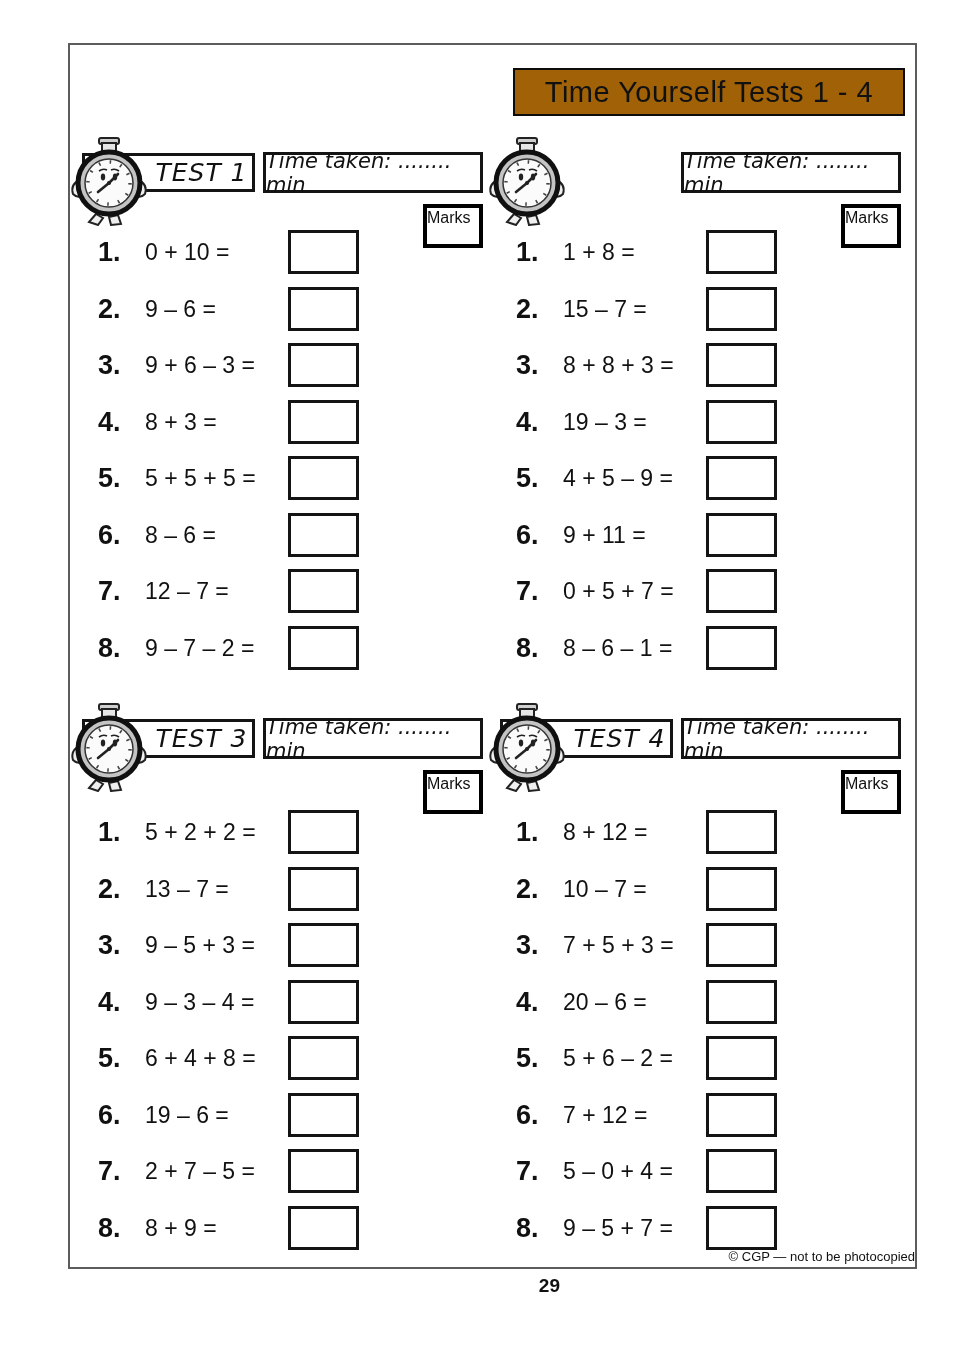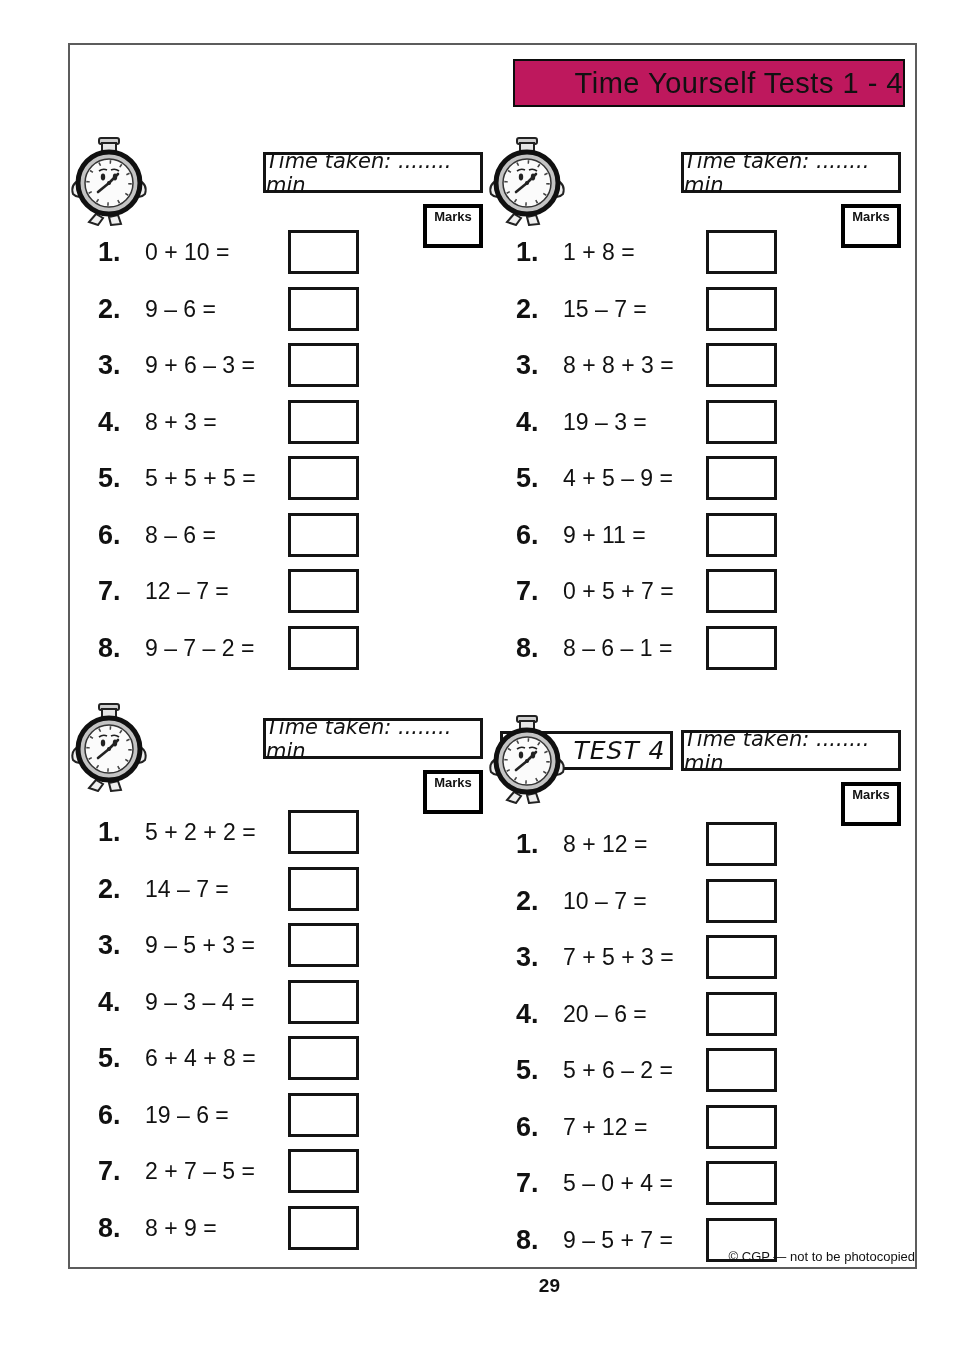--- a/index.html
+++ b/index.html
@@ -5,47 +5,47 @@
   html,body{margin:0;padding:0;}
   body{
     width:961px;height:1360px;position:relative;background:#ffffff;
     font-family:"Liberation Sans", sans-serif;color:#111;overflow:hidden;
   }
   .page-border{
     position:absolute;left:68px;top:43px;width:845px;height:1222px;
     border:2px solid #5c5c5c;background:#fff;
   }
   .title-box{
-    position:absolute;left:513px;top:59px;width:388px;height:44px;
-    border:2px solid #0c0c0c;display:flex;align-items:center;justify-content:flex-end;
-    font-size:29px;letter-spacing:0.5px;background:#be185d;z-index:3;
+    position:absolute;left:513px;top:68px;width:388px;height:44px;
+    border:2px solid #0c0c0c;display:flex;align-items:center;justify-content:center;
+    font-size:29px;letter-spacing:0.5px;background:#a16207;z-index:3;
   }
   .test{position:absolute;width:420px;height:545px;}
   #test1{left:82px;top:150px;}
   #test2{left:500px;top:150px;}
   #test3{left:82px;top:716px;}
-  #test4{left:500px;top:716px;margin-top:12px;}
+  #test4{left:500px;top:716px;}
 
   .label-box{
     position:absolute;left:0;top:3px;width:173px;height:39px;box-sizing:border-box;
     border:3px solid #141414;display:flex;align-items:center;justify-content:center;
     padding-left:66px;font-size:25px;letter-spacing:1px;background:#fff;
     font-style:italic;font-family:"DejaVu Sans", sans-serif;
   }
   .time-box{
     position:absolute;left:181px;top:2px;width:220px;height:41px;box-sizing:border-box;
     border:3px solid #141414;display:flex;align-items:center;justify-content:center;
     font-size:21px;background:#fff;font-style:italic;font-family:"DejaVu Sans", sans-serif;
   }
   .clock{position:absolute;left:-14px;top:-14px;width:82px;height:90px;z-index:4;}
   .marks-box{
     position:absolute;left:341px;top:54px;width:60px;height:44px;box-sizing:border-box;
     border:4px solid #000;background:#fff;
   }
-  .marks-label{text-align:center;font-size:13px;margin-top:1px;font-weight:bold;}
+  .marks-label{font-size:16px;margin-top:1px;}
 
   .questions{position:absolute;left:0;top:74px;width:420px;}
   .test.bottom .questions{top:88px;}
   .q-row{position:relative;height:56.5px;}
   .q-num{
     position:absolute;left:16px;top:50%;transform:translateY(-50%);
     font-weight:bold;font-size:27px;
   }
   .q-expr{
     position:absolute;left:63px;top:50%;transform:translateY(-50%);
@@ -67,20 +67,23 @@
 </head>
 <body>
 
 <div class="page-border"></div>
 
 <div class="title-box">
   <span>Time Yourself Tests 1 - 4</span>
 </div>
 
 <div class="test" id="test1">
+  <div class="label-box">
+    <span>TEST 1</span>
+  </div>
   <span class="clock clock-slot">
       <svg style="display: block;" viewBox="0 0 82 90" xmlns="http://www.w3.org/2000/svg" width="82" height="90">
   <rect x="31" y="2" width="20" height="6" rx="2" fill="#cfcfcf" stroke="#222" stroke-width="2"></rect>
   <rect x="34" y="7" width="14" height="8" fill="#e6e6e6" stroke="#222" stroke-width="2"></rect>
   <path d="M12 44 Q2 48 5 58 Q11 64 17 57 Z" fill="#efefef" stroke="#222" stroke-width="2"></path>
   <path d="M70 44 Q80 48 77 58 Q71 64 65 57 Z" fill="#efefef" stroke="#222" stroke-width="2"></path>
   <path d="M28 78 l-7 8 9 3 5 -7 Z" fill="#efefef" stroke="#222" stroke-width="2"></path>
   <path d="M50 79 l3 9 -10 1 -2 -8 Z" fill="#efefef" stroke="#222" stroke-width="2"></path>
   <circle cx="41" cy="47" r="31" fill="#c4c4c4" stroke="#101010" stroke-width="5"></circle>
   <circle cx="41" cy="47" r="24" fill="#fbfbfb" stroke="#333" stroke-width="1.5"></circle>
@@ -209,20 +212,23 @@
     </div>
     <div class="q-row">
       <span class="q-num">8.</span>
       <span class="q-expr">8 – 6 – 1 =</span>
       <span class="q-box"></span>
     </div>
   </div>
 </div>
 
 <div class="test bottom" id="test3">
+  <div class="label-box">
+    <span>TEST 3</span>
+  </div>
   <span class="clock clock-slot">
       <svg style="display: block;" viewBox="0 0 82 90" xmlns="http://www.w3.org/2000/svg" width="82" height="90">
   <rect x="31" y="2" width="20" height="6" rx="2" fill="#cfcfcf" stroke="#222" stroke-width="2"></rect>
   <rect x="34" y="7" width="14" height="8" fill="#e6e6e6" stroke="#222" stroke-width="2"></rect>
   <path d="M12 44 Q2 48 5 58 Q11 64 17 57 Z" fill="#efefef" stroke="#222" stroke-width="2"></path>
   <path d="M70 44 Q80 48 77 58 Q71 64 65 57 Z" fill="#efefef" stroke="#222" stroke-width="2"></path>
   <path d="M28 78 l-7 8 9 3 5 -7 Z" fill="#efefef" stroke="#222" stroke-width="2"></path>
   <path d="M50 79 l3 9 -10 1 -2 -8 Z" fill="#efefef" stroke="#222" stroke-width="2"></path>
   <circle cx="41" cy="47" r="31" fill="#c4c4c4" stroke="#101010" stroke-width="5"></circle>
   <circle cx="41" cy="47" r="24" fill="#fbfbfb" stroke="#333" stroke-width="1.5"></circle>
@@ -243,21 +249,21 @@
     <div class="marks-label">Marks</div>
   </div>
   <div class="questions">
     <div class="q-row">
       <span class="q-num">1.</span>
       <span class="q-expr">5 + 2 + 2 =</span>
       <span class="q-box"></span>
     </div>
     <div class="q-row">
       <span class="q-num">2.</span>
-      <span class="q-expr">14 – 7 =</span>
+      <span class="q-expr">13 – 7 =</span>
       <span class="q-box"></span>
     </div>
     <div class="q-row">
       <span class="q-num">3.</span>
       <span class="q-expr">9 – 5 + 3 =</span>
       <span class="q-box"></span>
     </div>
     <div class="q-row">
       <span class="q-num">4.</span>
       <span class="q-expr">9 – 3 – 4 =</span>

